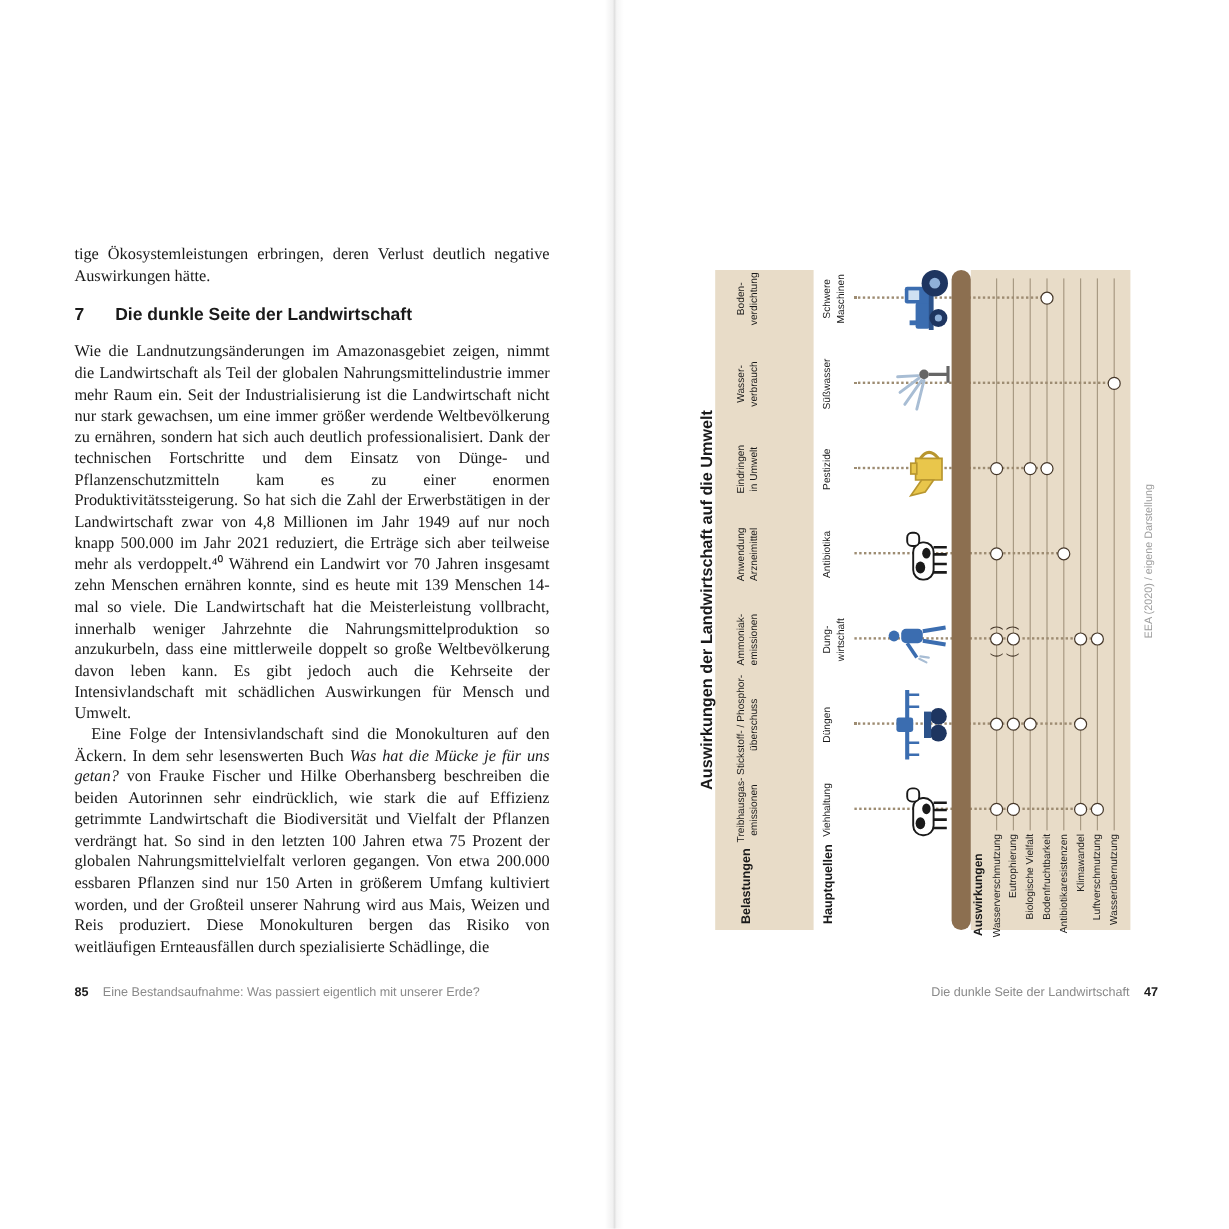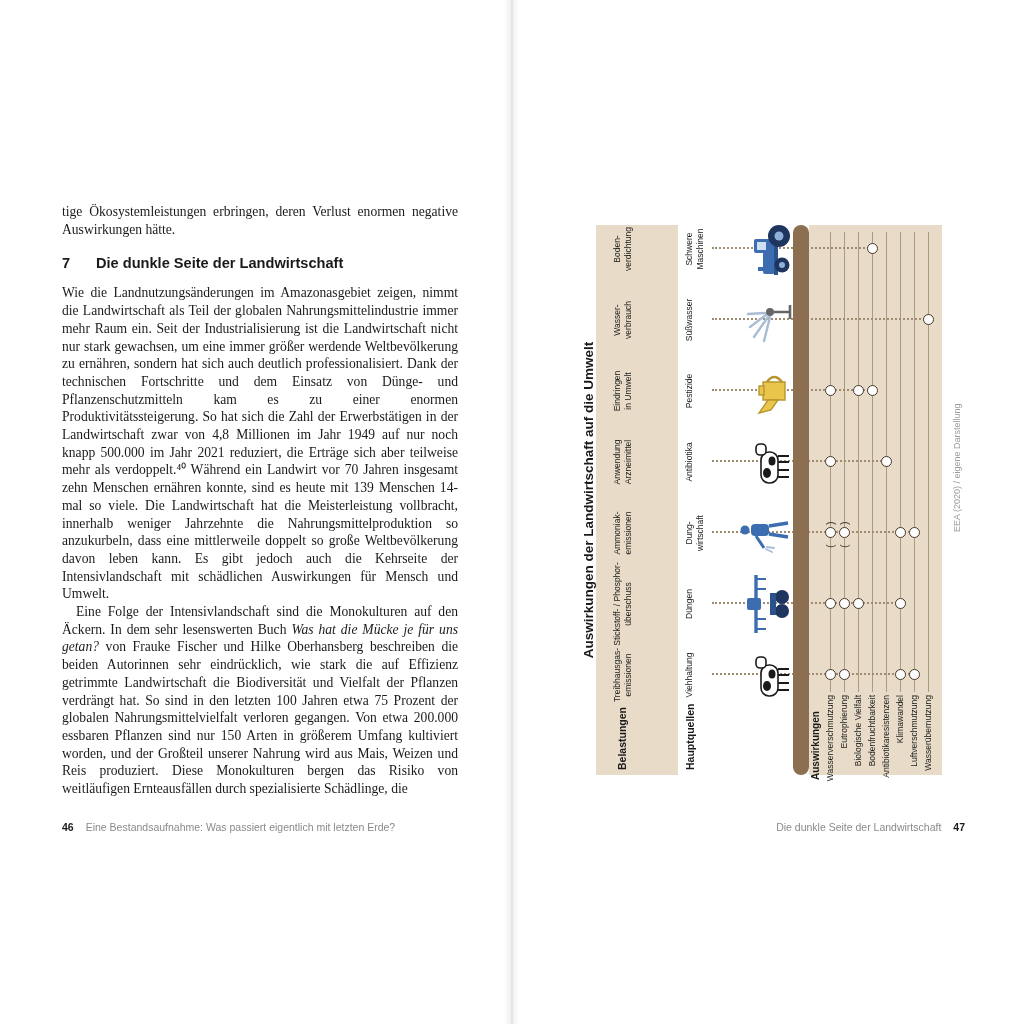--- a/index.html
+++ b/index.html
@@ -50,34 +50,34 @@
   .paren{font-size:11px;line-height:14px;color:#46382a;z-index:4;}
   .icon-box{width:62px;height:66px;display:flex;align-items:flex-end;justify-content:center;z-index:3;}
   .fig-credit{left:268px;top:372px;font-size:9px;color:#9b9b9b;z-index:3;}
 </style>
 </head>
 <body>
 
 <div class="fold"></div>
 
 <div class="page-left">
-  <p class="fragment">tige Ökosystemleistungen erbringen, deren Verlust enormen negative Auswirkungen hätte.</p>
+  <p class="fragment">tige Ökosystemleistungen erbringen, deren Verlust deutlich negative Auswirkungen hätte.</p>
 
   <div class="heading">
     <span class="num">7</span>
     <span>Die dunkle Seite der Landwirtschaft</span>
   </div>
 
   <p class="para">Wie die Landnutzungsänderungen im Amazonasgebiet zeigen, nimmt die Landwirtschaft als Teil der globalen Nahrungsmittelindustrie immer mehr Raum ein. Seit der Industrialisierung ist die Landwirtschaft nicht nur stark gewachsen, um eine immer größer werdende Weltbevölkerung zu ernähren, sondern hat sich auch deutlich professionalisiert. Dank der technischen Fortschritte und dem Einsatz von Dünge- und Pflanzenschutzmitteln kam es zu einer enormen Produktivitätssteigerung. So hat sich die Zahl der Erwerbstätigen in der Landwirtschaft zwar von 4,8 Millionen im Jahr 1949 auf nur noch knapp 500.000 im Jahr 2021 reduziert, die Erträge sich aber teilweise mehr als verdoppelt.⁴⁰ Während ein Landwirt vor 70 Jahren insgesamt zehn Menschen ernähren konnte, sind es heute mit 139 Menschen 14-mal so viele. Die Landwirtschaft hat die Meisterleistung vollbracht, innerhalb weniger Jahrzehnte die Nahrungsmittelproduktion so anzukurbeln, dass eine mittlerweile doppelt so große Weltbevölkerung davon leben kann. Es gibt jedoch auch die Kehrseite der Intensivlandschaft mit schädlichen Auswirkungen für Mensch und Umwelt.</p>
 
   <p class="para para2"><span>Eine Folge der Intensivlandschaft sind die Monokulturen auf den Äckern. In dem sehr lesenswerten Buch </span><em>Was hat die Mücke je für uns getan?</em><span> von Frauke Fischer und Hilke Oberhansberg beschreiben die beiden Autorinnen sehr eindrücklich, wie stark die auf Effizienz getrimmte Landwirtschaft die Biodiversität und Vielfalt der Pflanzen verdrängt hat. So sind in den letzten 100 Jahren etwa 75 Prozent der globalen Nahrungsmittelvielfalt verloren gegangen. Von etwa 200.000 essbaren Pflanzen sind nur 150 Arten in größerem Umfang kultiviert worden, und der Großteil unserer Nahrung wird aus Mais, Weizen und Reis produziert. Diese Monokulturen bergen das Risiko von weitläufigen Ernteausfällen durch spezialisierte Schädlinge, die</span></p>
 </div>
 
 <div class="footer footer-left">
-  <span class="num">46</span><span class="sep"></span><span>Eine Bestandsaufnahme: Was passiert eigentlich mit letzten Erde?</span>
+  <span class="num">85</span><span class="sep"></span><span>Eine Bestandsaufnahme: Was passiert eigentlich mit unserer Erde?</span>
 </div>
 
 <div id="figure">
   <div class="fig-title">Auswirkungen der Landwirtschaft auf die Umwelt</div>
   <div class="band-pressures" style="background: rgb(232, 220, 200);"></div>
   <div class="impacts-panel" style="background: rgb(232, 220, 200);"></div>
   <div class="soil-bar" style="background: rgb(140, 111, 80);"></div>
   <div class="hdr" id="hdr-pressures">Belastungen</div>
   <div class="hdr" id="hdr-sources">Hauptquellen</div>
   <div class="hdr" id="hdr-impacts">Auswirkungen</div>

